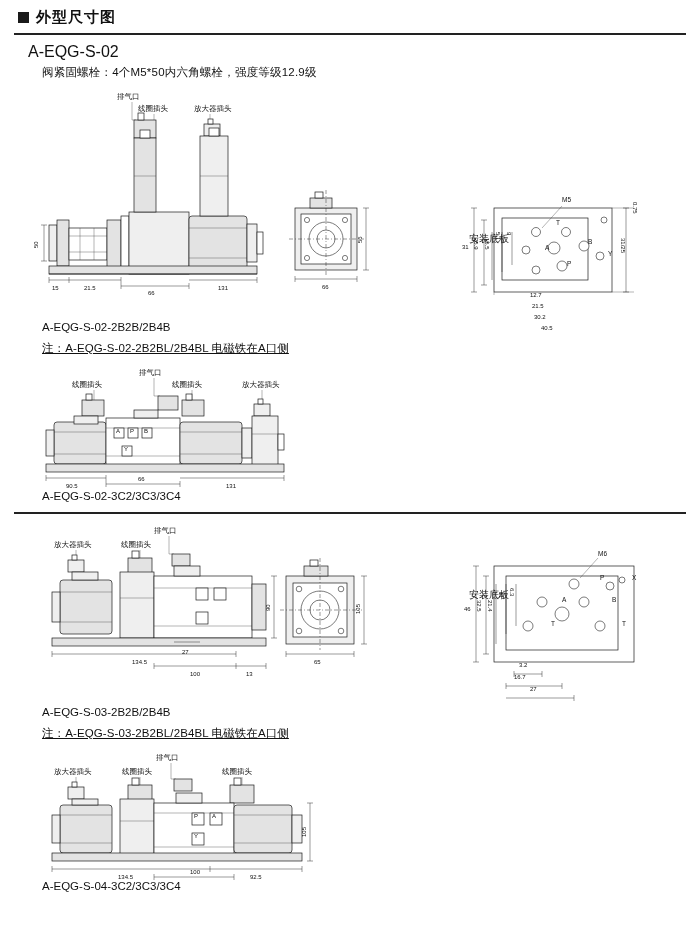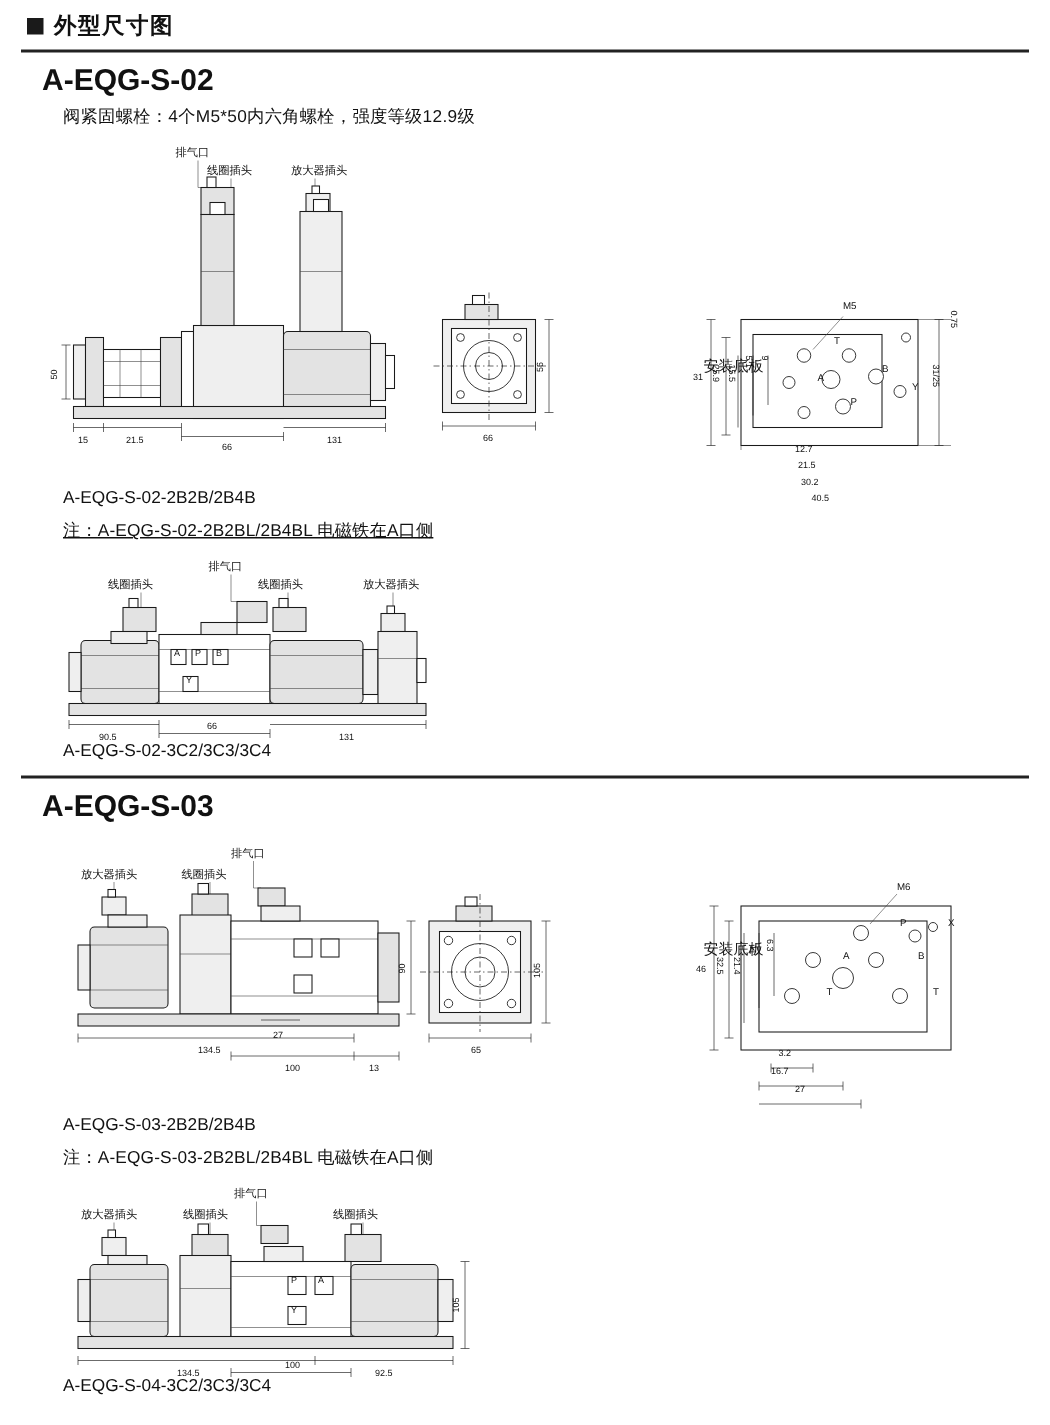--- a/index.html
+++ b/index.html
@@ -28,21 +28,21 @@
   .hdr-rule {
     height:2px; background:#222; margin:0 14px 0 14px;
   }
 
   
   .section {
     margin:0 14px;
     position:relative;
   }
   .sec-title {
-    font-size:20px; font-weight:bold; padding:8px 0 2px 14px;
+    font-size:16px; font-weight:normal; padding:8px 0 2px 14px;
   }
   .sec-sub {
     font-size:11.5px; padding:2px 0 0 28px; letter-spacing:0.2px;
   }
   .sec-rule-thick { height:2px; background:#222; }
 
   .caption {
     font-size:11.5px; padding-left:28px;
   }
   .caption.note { letter-spacing:0.1px; }
@@ -278,21 +278,20 @@
       <span class="lbl tiny" style="left:130px; top:68px;">B</span>
       <span class="lbl tiny" style="left:110px; top:86px;">Y</span>
     </div>
 
     <div class="caption" style="margin-top:0px;">A-EQG-S-02-3C2/3C3/3C4</div>
 
     <div class="sec-rule-thick" style="margin-top:10px;"></div>
   </div>
 
   <div class="section">
-    <div class="sec-title">A-EQG-S-03</div>
 
     <div class="drawing" style="height:190px;">
       <span class="lbl" style="left:40px; top:26px;">放大器插头</span>
       <span class="lbl" style="left:107px; top:26px;">线圈插头</span>
       <span class="lbl" style="left:140px; top:12px;">排气口</span>
 
       <svg width="672" height="190" viewBox="0 0 672 190">
         <path class="ln-thin" d="M62 36 L62 46"></path>
         <path class="ln-thin" d="M126 36 L126 44"></path>
         <path class="ln-thin" d="M155 22 L155 40 L160 40"></path>
@@ -393,21 +392,21 @@
       <span class="lbl tiny" style="left:473px; top:86px; writing-mode:vertical-rl;">21.4</span>
       <span class="lbl tiny" style="left:484px; top:78px; writing-mode:vertical-rl;">11</span>
       <span class="lbl tiny" style="left:495px; top:74px; writing-mode:vertical-rl;">6.3</span>
 
       <span class="lbl tiny" style="left:505px; top:148px;">3.2</span>
       <span class="lbl tiny" style="left:500px; top:160px;">16.7</span>
       <span class="lbl tiny" style="left:516px; top:172px;">27</span>
     </div>
 
     <div class="caption" style="margin-top:2px;">A-EQG-S-03-2B2B/2B4B</div>
-    <div class="caption note" style="margin-top:8px;">注：A-EQG-S-03-2B2BL/2B4BL 电磁铁在A口侧</div>
+    <div class="caption note" style="margin-top:8px;text-decoration:underline;">注：A-EQG-S-03-2B2BL/2B4BL 电磁铁在A口侧</div>
 
     <div class="drawing" style="height:135px; margin-top:4px;">
       <span class="lbl" style="left:40px; top:22px;">放大器插头</span>
       <span class="lbl" style="left:108px; top:22px;">线圈插头</span>
       <span class="lbl" style="left:142px; top:8px;">排气口</span>
       <span class="lbl" style="left:208px; top:22px;">线圈插头</span>
 
       <svg width="672" height="135" viewBox="0 0 672 135">
         <path class="ln-thin" d="M62 32 L62 42"></path>
         <path class="ln-thin" d="M126 32 L126 40"></path>

